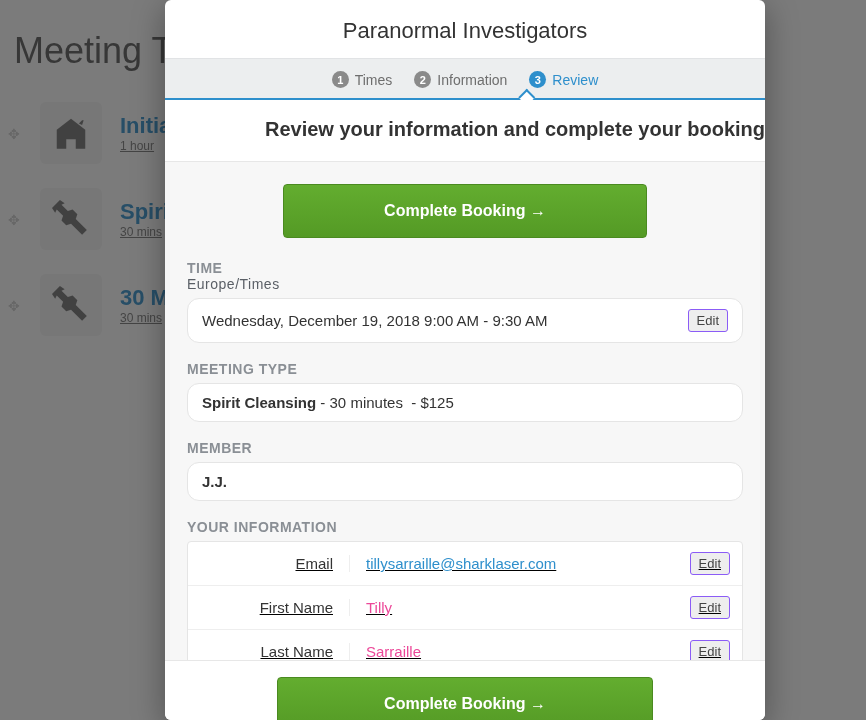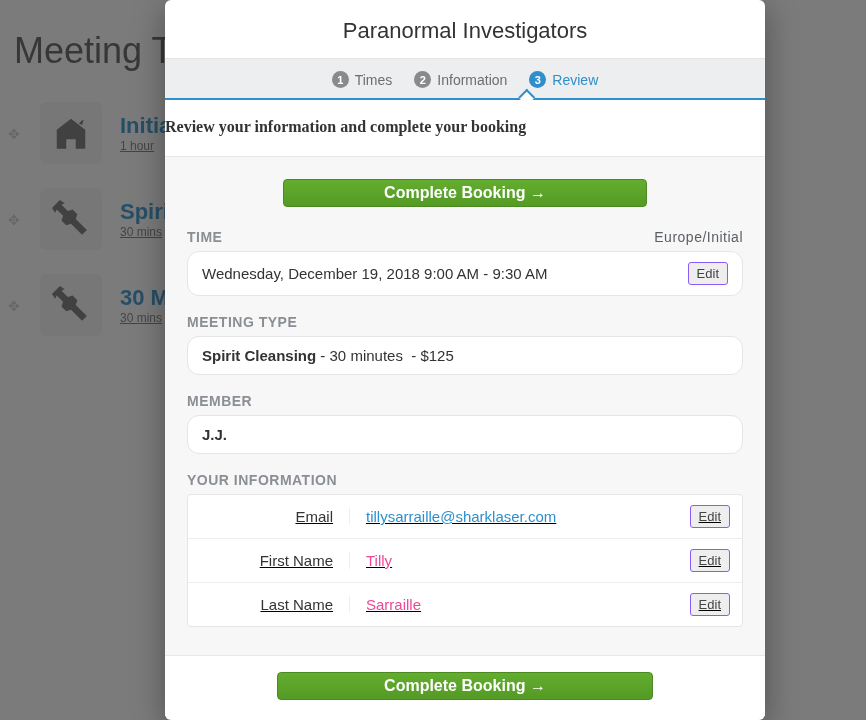--- a/index.html
+++ b/index.html
@@ -101,61 +101,61 @@
     position: absolute;
     bottom: -1px;
     width: 12px; height: 12px;
     background: #fff;
     border-left: 2px solid #2e8fcc;
     border-top: 2px solid #2e8fcc;
     transform: rotate(45deg) translateY(50%);
   }
 
   .review-header {
-    text-align: left;
-    font-size: 16px;
+    text-align: right;
+    font-size: 20px;
     font-weight: 700;
     color: #333;
     padding: 18px 0 20px;
     border-bottom: 1px solid #e7e7e7;
-    font-family: Liberation Serif, serif;
   }
 
   .modal-body {
     background: #f7f7f7;
     padding: 22px 22px 20px;
     height: 498px;
     overflow: hidden;
   }
 
   .complete-btn {
     display: block;
     width: 364px;
     margin: 0 auto 22px;
     background: #5ea52a;
     background: linear-gradient(#63ad2f,#549a25);
     border: 1px solid #4a8a20;
     color: #fff;
     font-size: 16px;
     font-weight: 600;
-    padding: 4px 0;
+    padding: 17px 0;
     border-radius: 4px;
     cursor: pointer;
   }
   .complete-btn .arrow { font-weight: 400; }
 
   .sec-label {
     font-size: 14px;
     letter-spacing: .5px;
     color: #8a8f95;
     font-weight: 600;
     margin-bottom: 6px;
     display: flex;
     justify-content: space-between;
     align-items: baseline;
+    flex-direction: column;
   }
   .tz { font-size: 14px; font-weight: 400; color: #5a5f66; }
 
   .card {
     background: #fff;
     border: 1px solid #e5e5e5;
     border-radius: 12px;
     padding: 10px 14px;
     font-size: 15px;
     color: #333;
@@ -287,21 +287,21 @@
 
   <div class="modal-body">
 
     <button class="complete-btn">
       <span>Complete Booking</span>
       <span class="arrow">→</span>
     </button>
 
     <div class="sec-label">
       <span>TIME</span>
-      <span class="tz">Europe/Initial</span>
+      <span class="tz">Europe/Times</span>
     </div>
     <div class="card">
       <span>Wednesday, December 19, 2018 9:00 AM - 9:30 AM</span>
       <button class="edit-btn">Edit</button>
     </div>
 
     <div class="sec-label">
       <span>MEETING TYPE</span>
     </div>
     <div class="card">

